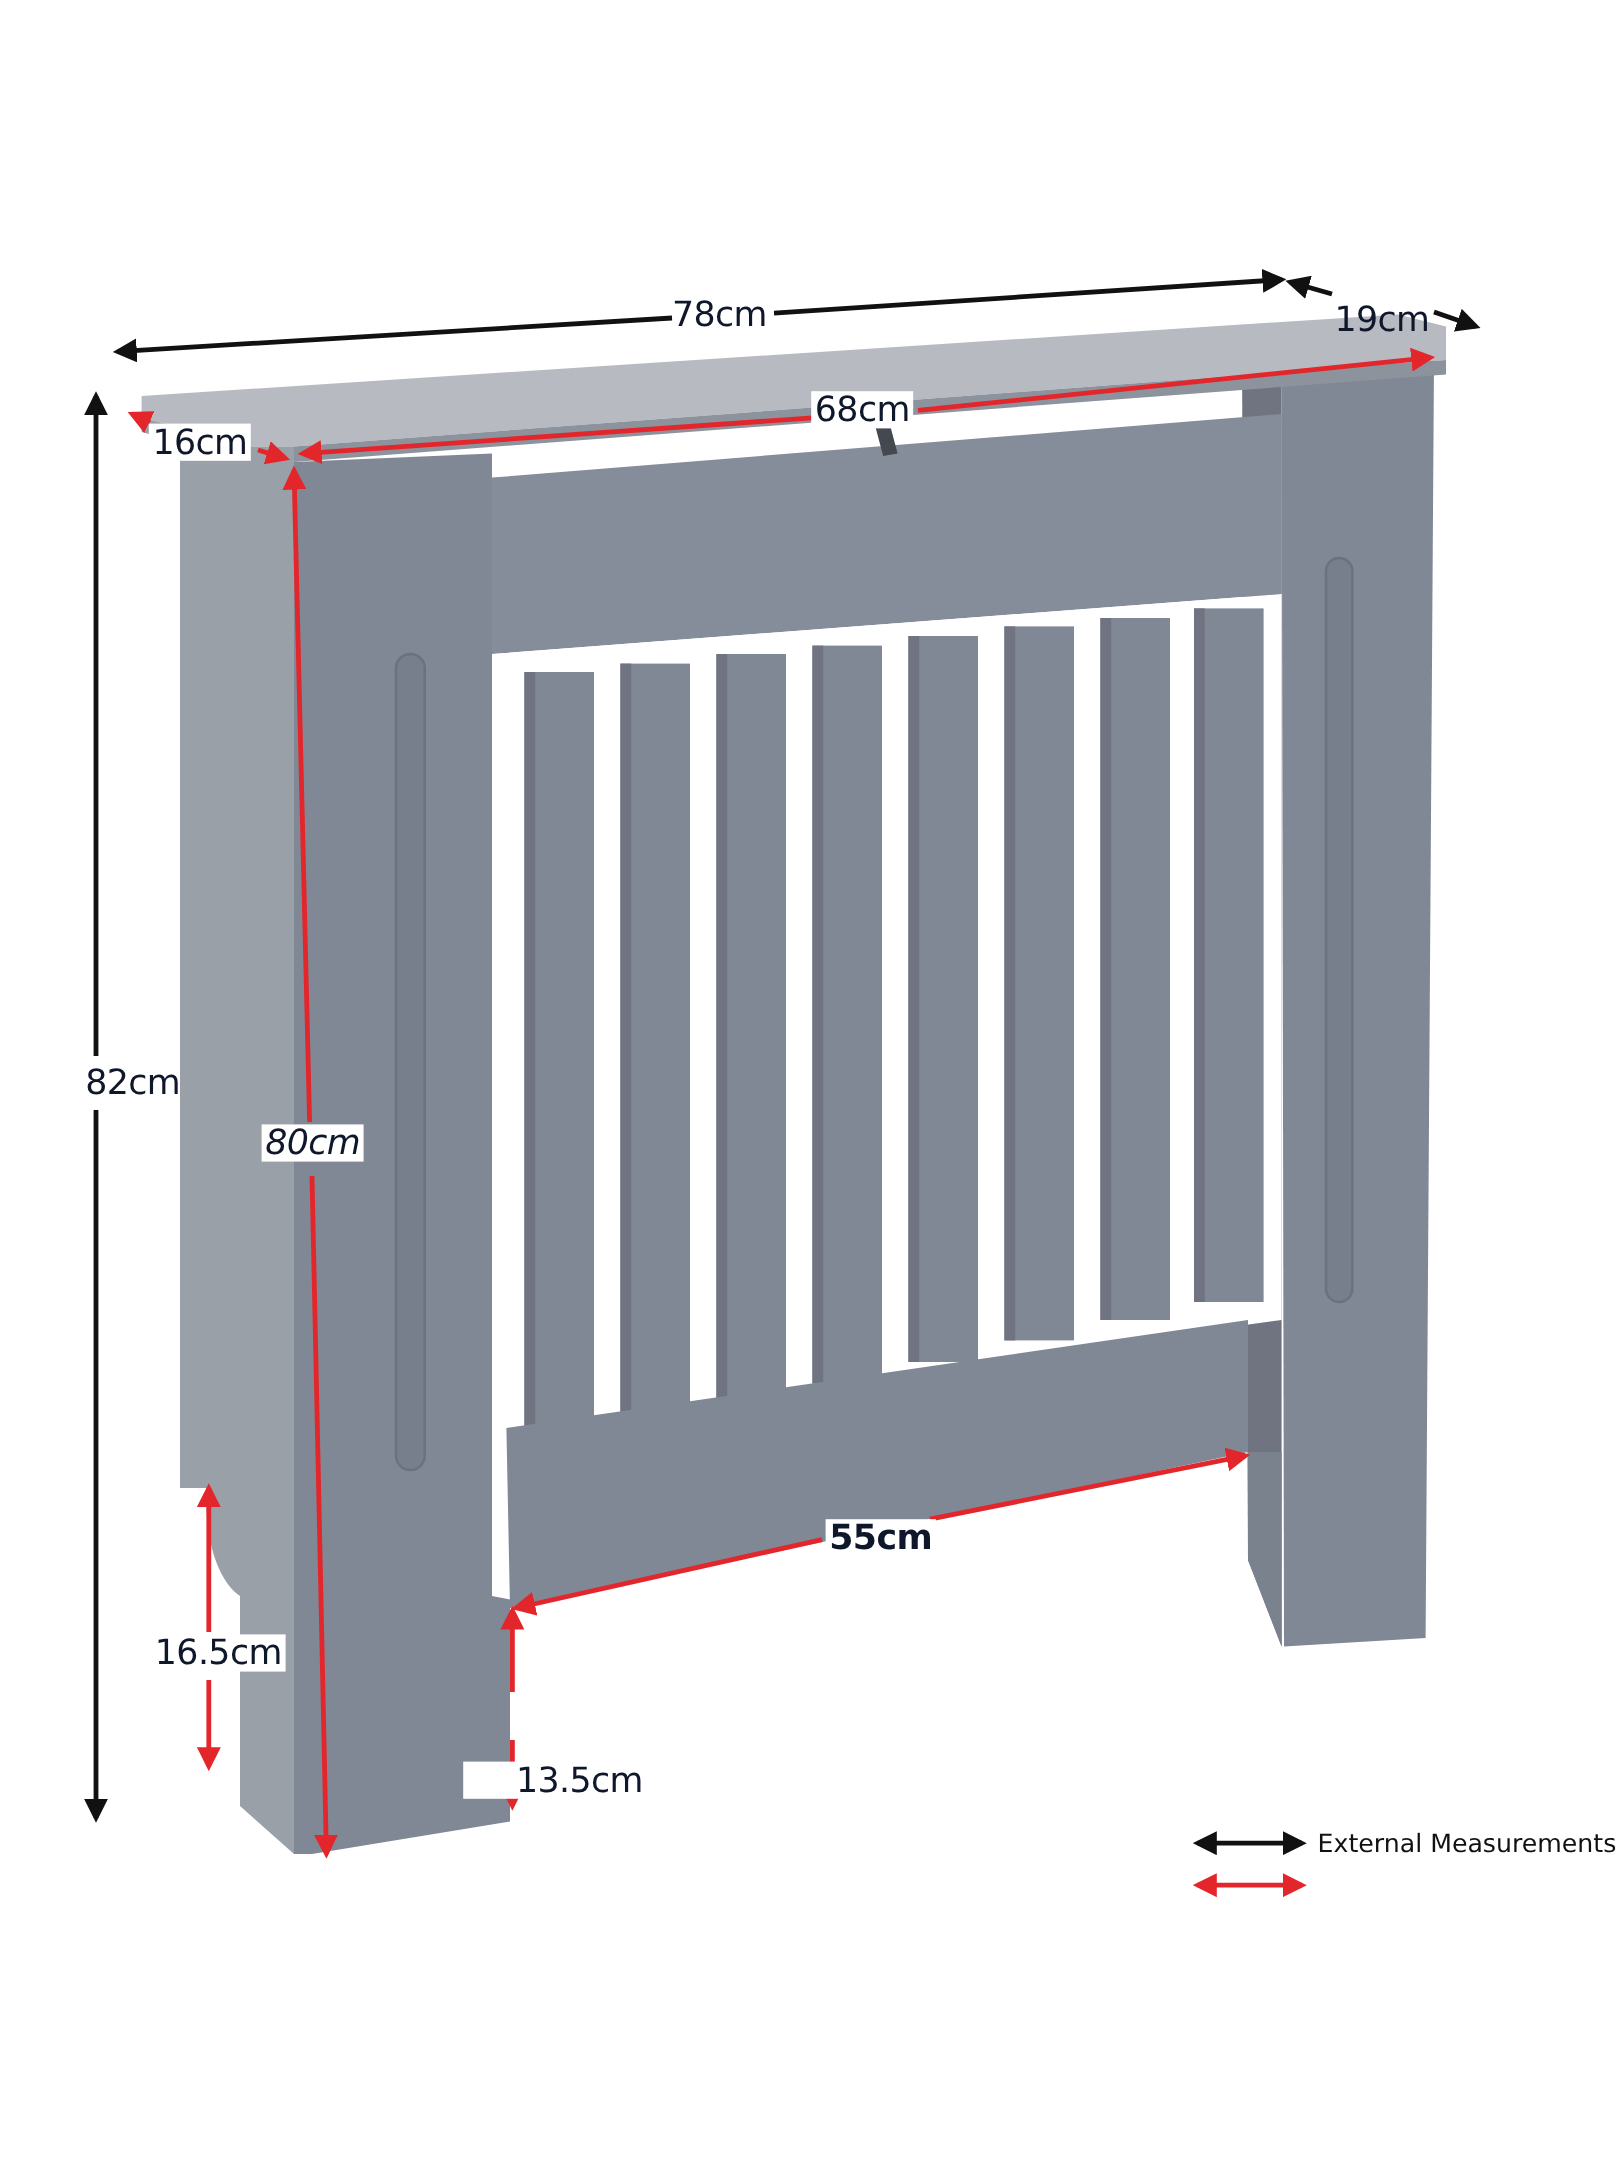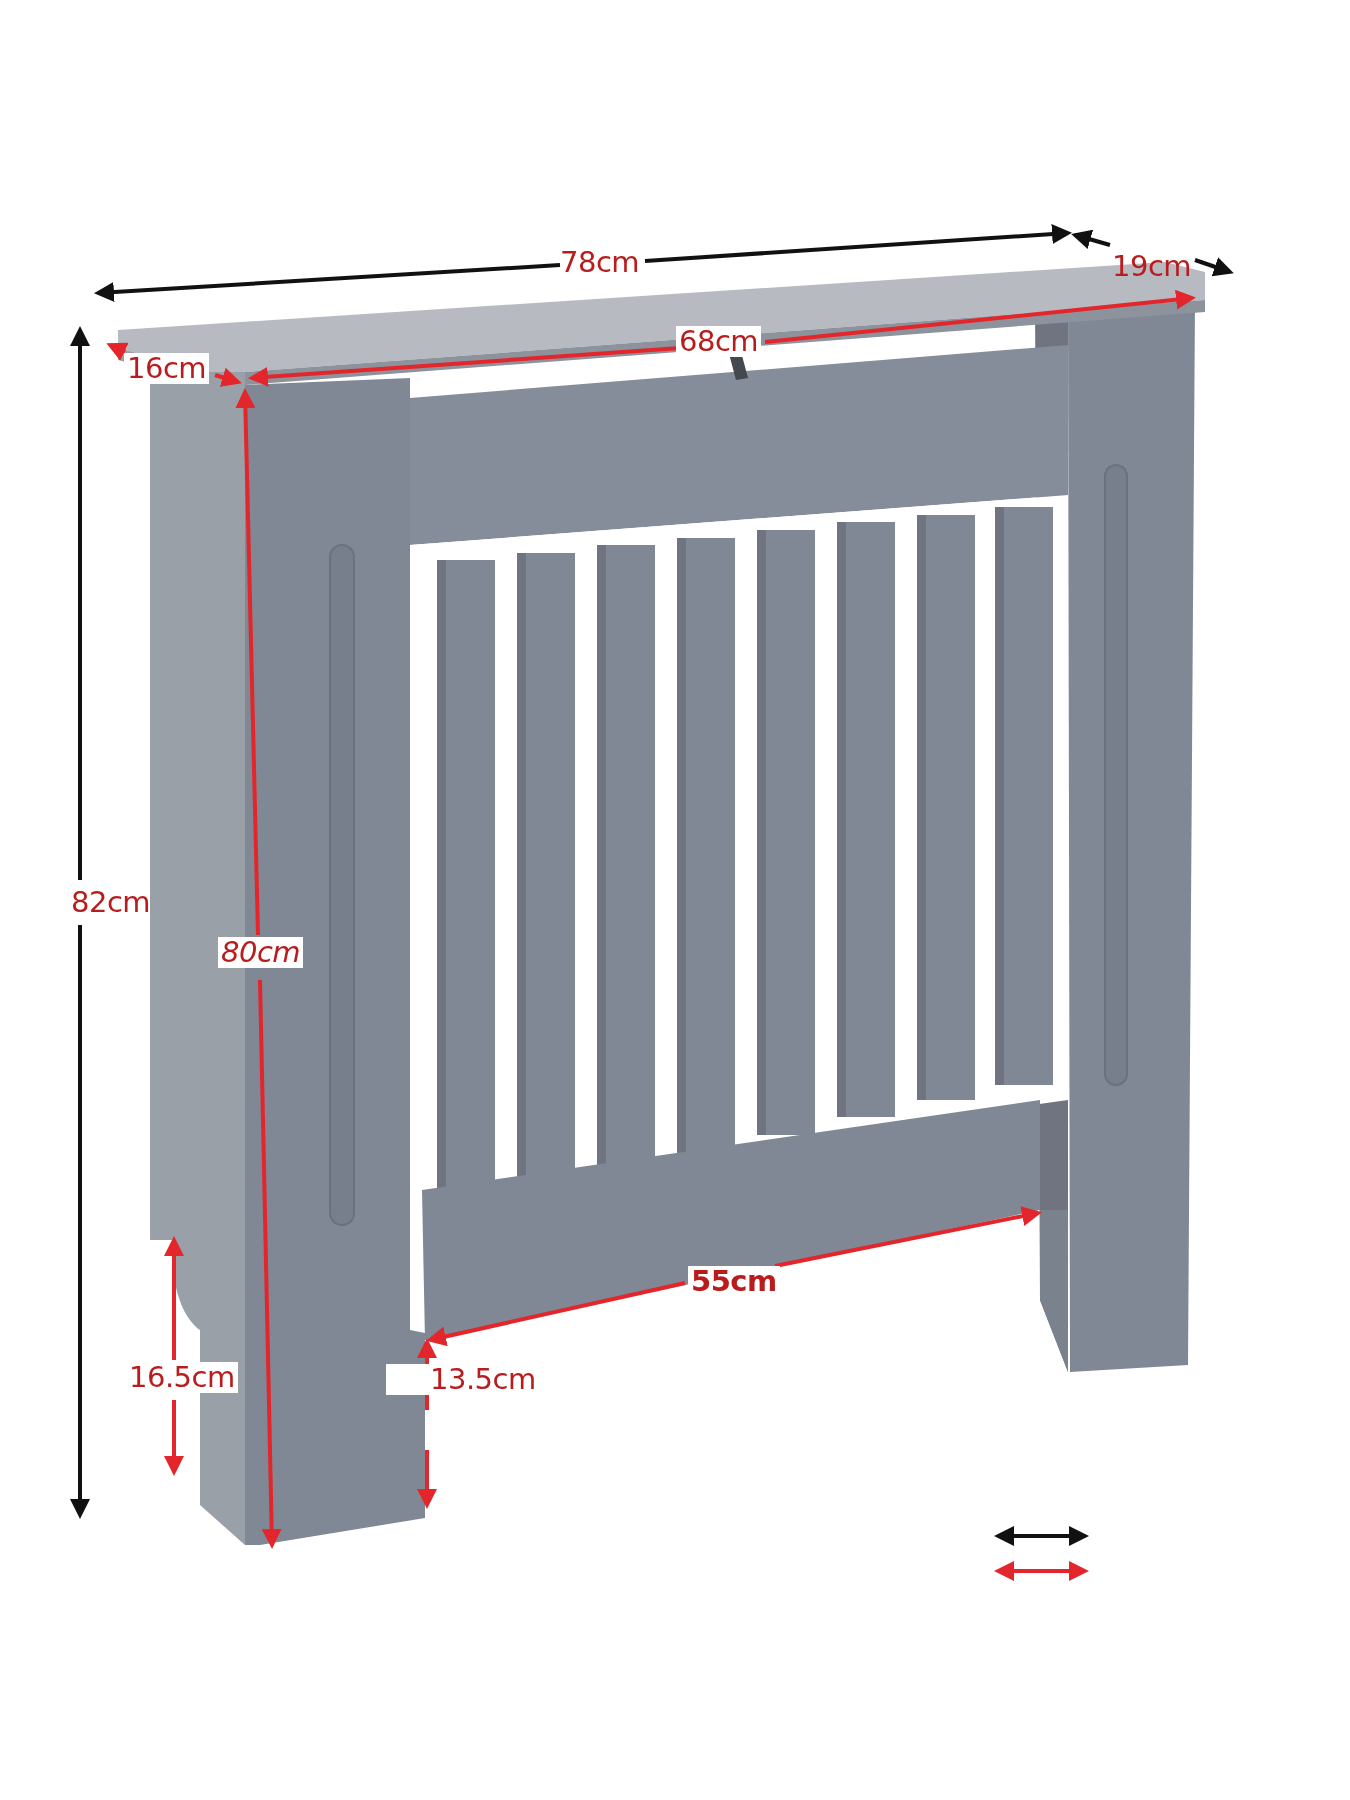--- a/index.html
+++ b/index.html
@@ -1,19 +1,19 @@
 <!DOCTYPE html>
 <html><head>
 <meta charset="utf-8">
 <style>
   html, body { margin:0; padding:0; background:#ffffff; }
   body { width:1350px; height:1800px; position:relative; overflow:hidden;
          font-family:"DejaVu Sans", sans-serif; }
   svg { position:absolute; left:0; top:0; }
-  .lbl { position:absolute; font-family:"DejaVu Sans", sans-serif; color:#b91c1c;
+  .lbl { position:absolute; font-family:"DejaVu Sans", sans-serif; color:#0f172a;
          font-size:29px; line-height:1; white-space:nowrap; letter-spacing:-0.5px; }
   .lbl.boxed { background:#ffffff; padding:1px 3px; }
   .legend { position:absolute; left:995px; top:1518px; }
   .legend-row { display:flex; align-items:center; height:36px; }
   .legend-text { font-size:21px; color:#111; margin-left:8px; font-family:"DejaVu Sans", sans-serif; }
 </style>
 </head>
 <body>
 
 <svg width="1350" height="1800" viewBox="0 0 1350 1800" xmlns="http://www.w3.org/2000/svg">
@@ -116,17 +116,21 @@
 </svg>
 
 <div class="lbl" style="left:560px; top:248px;">78cm</div>
 <div class="lbl" style="left:1112px; top:235px;margin-top:17px;">19cm</div>
 <div class="lbl" style="left:38px; top:888px;margin-left:33px;">82cm</div>
 
 <div class="lbl boxed" style="left:676px; top:326px;">68cm</div>
 <div class="lbl boxed" style="left:124px; top:353px;">16cm</div>
 <div class="lbl boxed" style="left:218px; top:937px;font-style:italic;">80cm</div>
 <div class="lbl boxed" style="left:126px; top:1362px;">16.5cm</div>
-<div class="lbl boxed" style="left:386px; top:1364px;padding-left:44px;">13.5cm</div>
+<div class="lbl boxed" style="left:386px; top:1468px;padding-left:44px;">13.5cm</div>
 <div class="lbl boxed" style="left:688px; top:1266px;font-weight:bold;">55cm</div>
 
 <div class="legend">
+  <div class="legend-row">
+    <span style="width:95px; display:inline-block;"></span>
+    <span class="legend-text">External Measurements</span>
+  </div>
 </div>
 
 </body></html>

